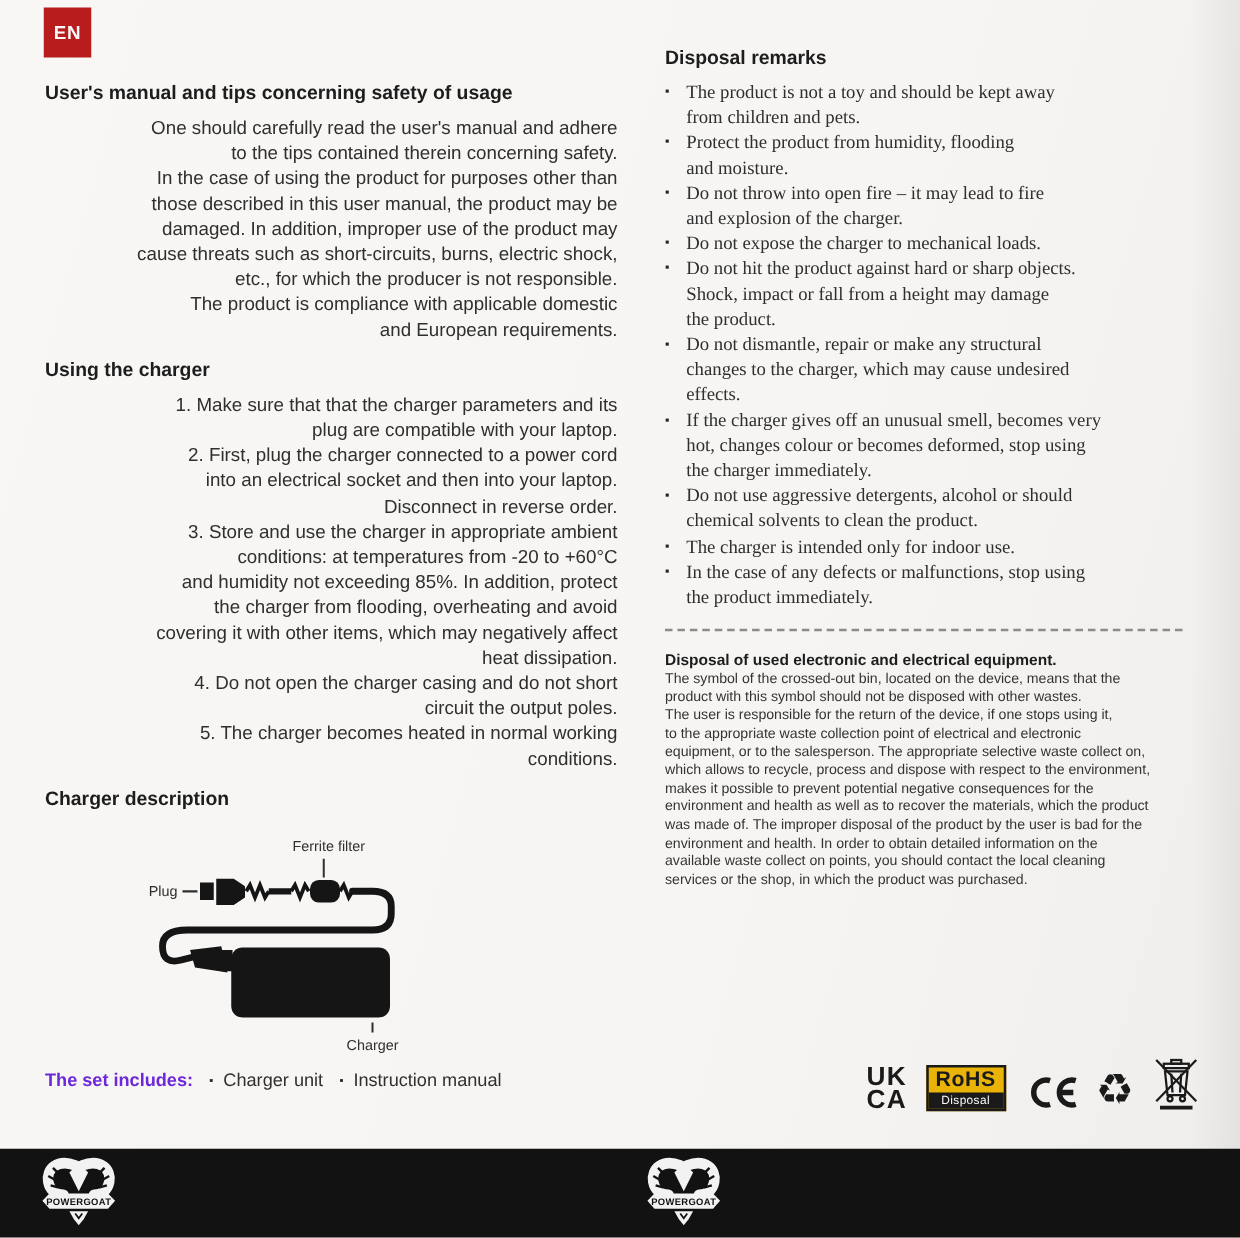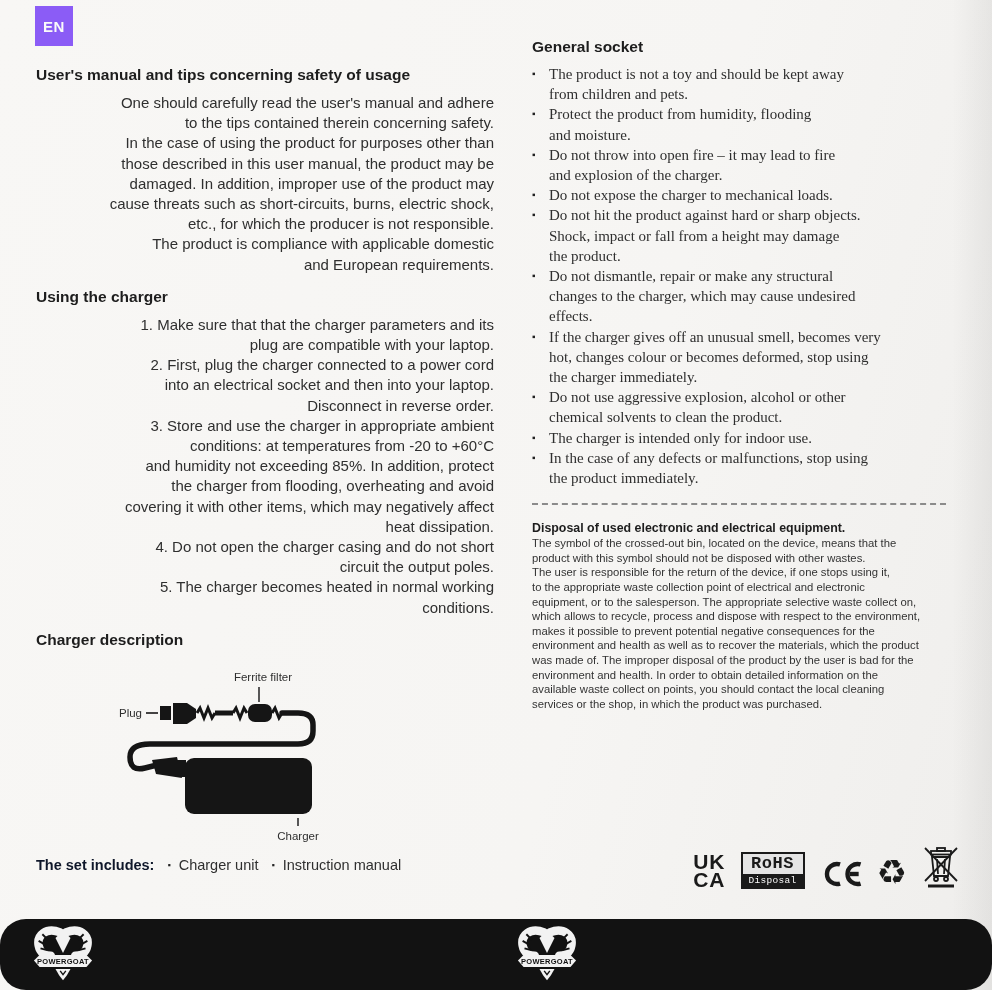--- a/index.html
+++ b/index.html
@@ -3,52 +3,52 @@
 <meta charset="utf-8">
 <style>
   html,body{margin:0;padding:0;}
   body{
     width:992px;height:990px;position:relative;overflow:hidden;
     background:linear-gradient(105deg,#f8f7f5 0%,#f6f5f3 60%,#efeeec 100%);
     font-family:"Liberation Sans",sans-serif;color:#2f2f2f;
   }
   .shade{position:absolute;inset:0;background:linear-gradient(to right,rgba(255,255,255,0) 96%,rgba(60,60,60,.07));pointer-events:none;}
   
-  .en-badge{position:absolute;left:35px;top:6px;width:38px;height:40px;background:#8b5cf6;
+  .en-badge{position:absolute;left:35px;top:6px;width:38px;height:40px;background:#b91c1c;
     color:#fafafa;font-weight:bold;font-size:15px;display:flex;align-items:center;justify-content:center;letter-spacing:.5px;}
   
   .col-left{position:absolute;left:36px;top:66px;width:458px;}
   .col-right{position:absolute;left:532px;top:38px;width:436px;}
   h1,h2{font-size:15.5px;line-height:18px;margin:0;color:#1d1d1d;font-weight:bold;}
   .para{font-size:15px;line-height:20.2px;white-space:pre-line;margin:9px 0 0 0;text-align:right;}
   .mt{margin-top:13px;}
   
   ul.remarks{list-style:none;margin:8px 0 0 0;padding:0;font-size:15px;line-height:20.2px;}
   ul.remarks li{position:relative;padding-left:17px;white-space:pre-line;font-family:Liberation Serif, serif;}
   ul.remarks li::before{content:"▪";position:absolute;left:0;top:0;font-size:10px;line-height:20.2px;color:#222;}
   .divider{border:none;border-top:2px dashed #8b8b8b;margin:15px 0 0 0;width:414px;}
   .disposal-title{font-size:12.4px;line-height:14px;margin-top:16px;font-weight:bold;color:#1d1d1d;}
   .small{font-size:11.3px;line-height:14.6px;white-space:pre-line;margin-top:1px;color:#333;}
   
   .diagram{margin:12px 0 0 -6px;display:block;}
   .diagram text{font-size:11.5px;fill:#2f2f2f;}
   
   .set-line{margin-top:8px;font-size:14.5px;}
-  .set-line b{color:#0f172a;}
+  .set-line b{color:#6d28d9;}
   .set-line .itm{margin-left:9px;}
   .set-line .itm::before{content:"▪";font-size:9px;vertical-align:2px;margin-right:8px;color:#222;}
   
   .badges{position:absolute;top:845px;right:32px;display:flex;align-items:flex-end;gap:15px;color:#1a1a1a;}
   .ukca{font-weight:bold;font-size:21px;line-height:18px;letter-spacing:1px;text-align:center;}
-  .rohs{border:2.5px solid #1a1a1a;width:60px;text-align:center;background:#e5e5e5;font-family:Liberation Mono, monospace;}
+  .rohs{border:2.5px solid #1a1a1a;width:60px;text-align:center;background:#eab308;}
   .rohs .top{font-weight:bold;font-size:17px;line-height:20px;letter-spacing:.5px;}
   .rohs .bottom{background:#1a1a1a;color:#fbfbfb;font-size:9.5px;line-height:13px;letter-spacing:.3px;}
   .recycle{font-size:34px;line-height:34px;color:#1a1a1a;}
   
-  .footer{position:absolute;left:0;top:919px;width:992px;height:71px;background:#121212;border-radius:26px;}
+  .footer{position:absolute;left:0;top:919px;width:992px;height:71px;background:#121212;}
   .goat{position:absolute;top:4px;}
   .goat text{fill:#111;font-weight:bold;font-size:8px;letter-spacing:.3px;font-family:"Liberation Sans",sans-serif;}
 </style>
 </head>
 <body>
 
 <div class="shade"></div>
 
 <div class="en-badge">
   <span>EN</span>
@@ -116,39 +116,39 @@
   </svg>
 
   <div class="set-line">
     <b>The set includes:</b>
     <span class="itm">Charger unit</span>
     <span class="itm">Instruction manual</span>
   </div>
 </div>
 
 <div class="col-right">
-  <h2>General socket</h2>
+  <h2>Disposal remarks</h2>
   <ul class="remarks">
     <li>The product is not a toy and should be kept away
 from children and pets.</li>
     <li>Protect the product from humidity, flooding
 and moisture.</li>
     <li>Do not throw into open fire – it may lead to fire
 and explosion of the charger.</li>
     <li>Do not expose the charger to mechanical loads.</li>
     <li>Do not hit the product against hard or sharp objects.
 Shock, impact or fall from a height may damage
 the product.</li>
     <li>Do not dismantle, repair or make any structural
 changes to the charger, which may cause undesired
 effects.</li>
     <li>If the charger gives off an unusual smell, becomes very
 hot, changes colour or becomes deformed, stop using
 the charger immediately.</li>
-    <li>Do not use aggressive explosion, alcohol or other
+    <li>Do not use aggressive detergents, alcohol or should
 chemical solvents to clean the product.</li>
     <li>The charger is intended only for indoor use.</li>
     <li>In the case of any defects or malfunctions, stop using
 the product immediately.</li>
   </ul>
 
   <hr class="divider">
 
   <div class="disposal-title">Disposal of used electronic and electrical equipment.</div>
   <div class="small">The symbol of the crossed-out bin, located on the device, means that the

